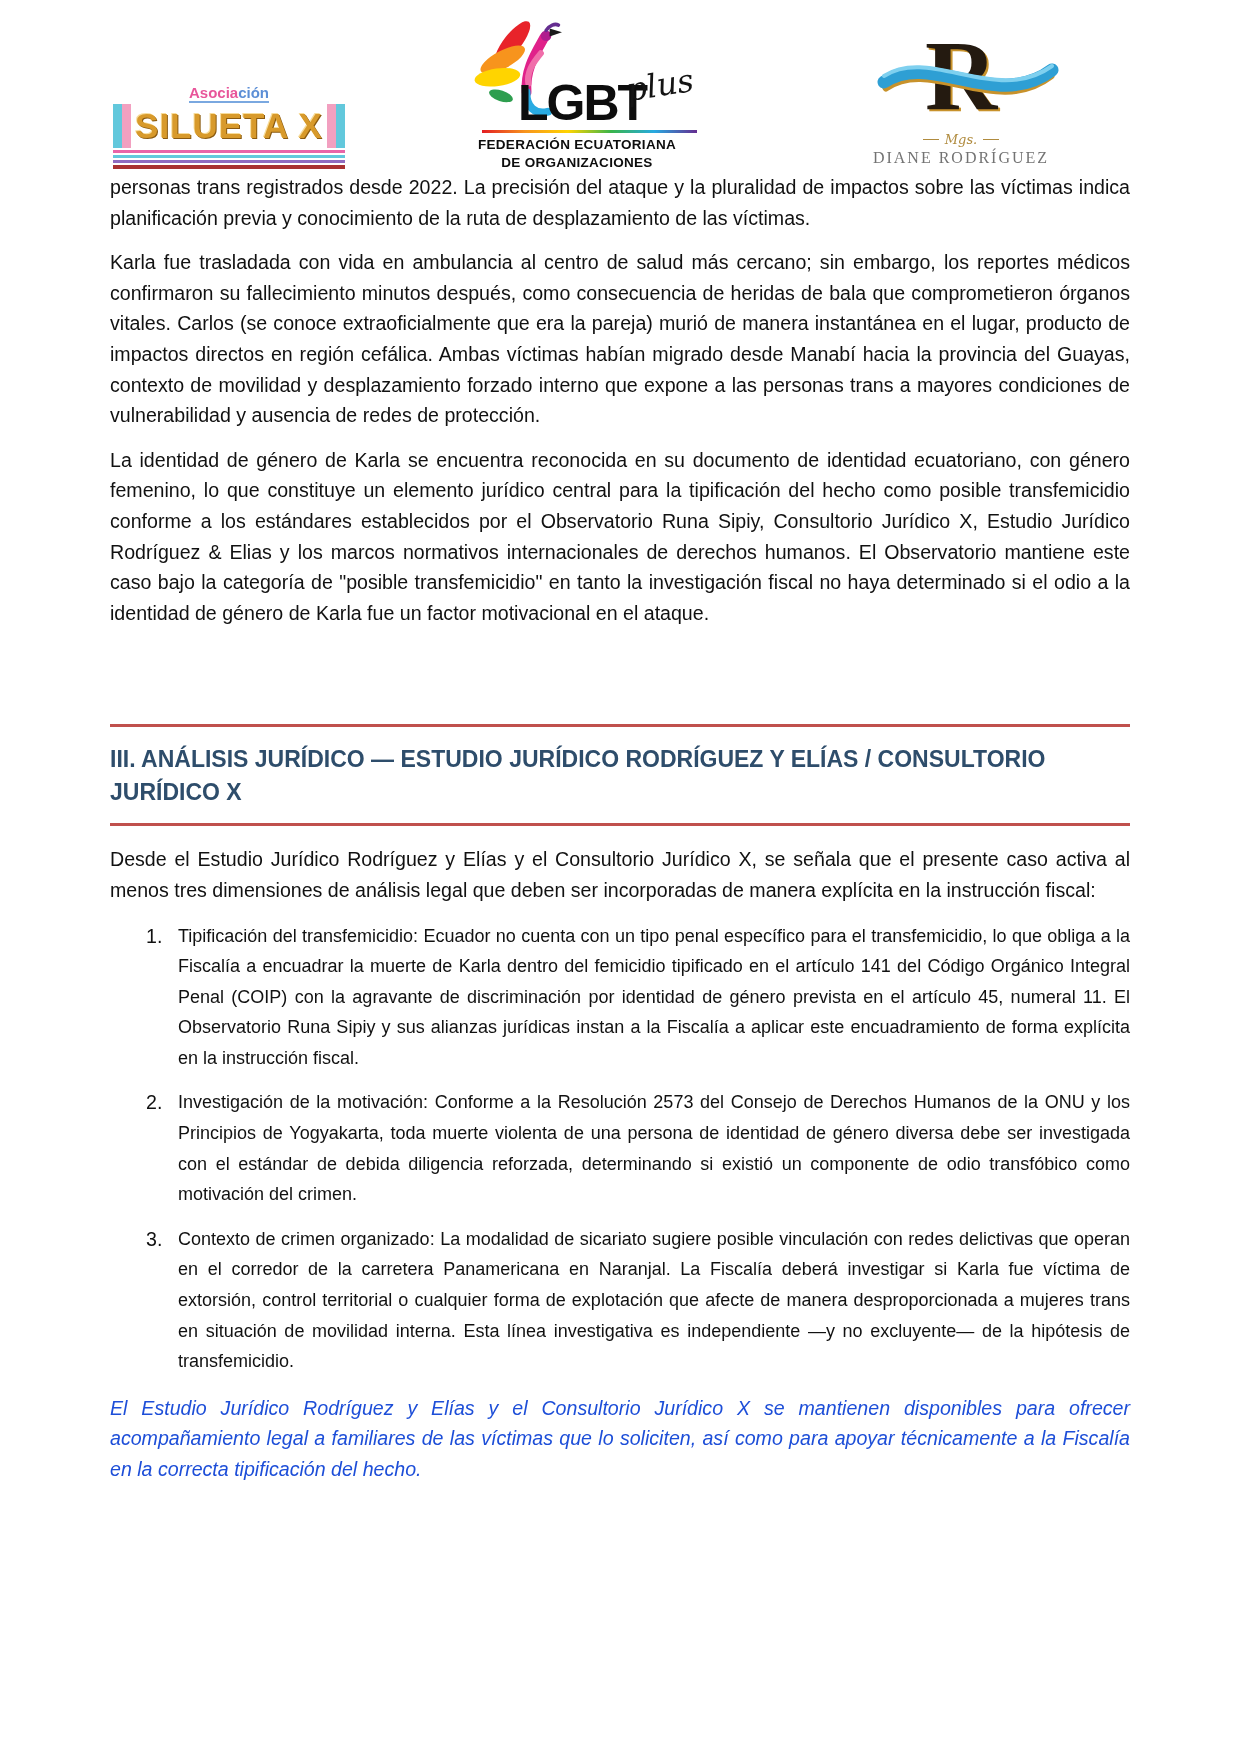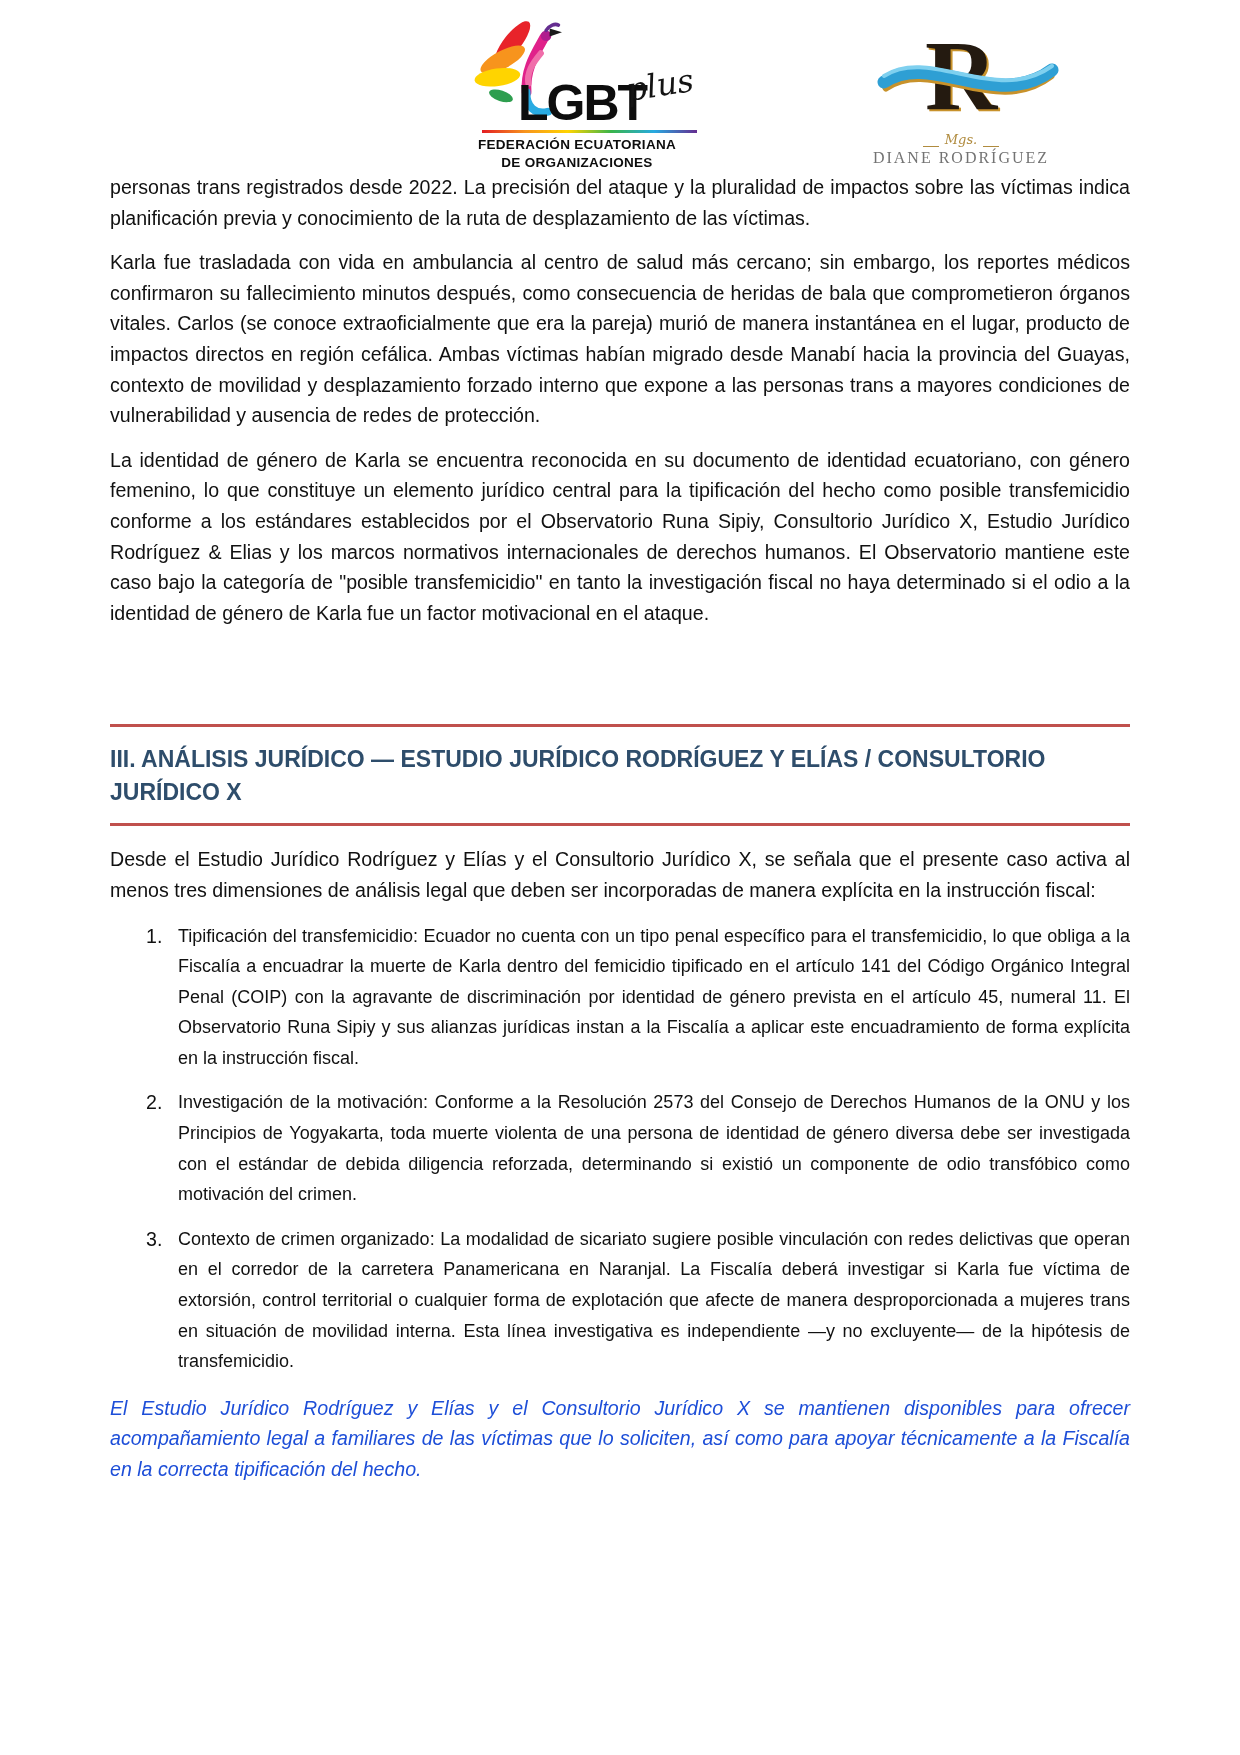--- a/index.html
+++ b/index.html
@@ -63,21 +63,21 @@
 
   
   .logo-r { position:absolute; left:856px; top:26px; width:210px; text-align:center; }
   .r-mono { position:relative; height:104px; }
   .r-glyph {
     font-family:"Liberation Serif", serif; font-weight:bold;
     font-size:100px; line-height:100px; color:#241a10;
     text-shadow:2px 2px 0 #c8922b;
   }
   .r-ribbon { position:absolute; left:0; top:0; width:210px; height:104px; pointer-events:none; }
-  .mgs-row { display:flex; align-items:flex-end; justify-content:center; gap:6px; margin-top:2px; }
+  .mgs-row { display:flex; align-items:center; justify-content:center; gap:6px; margin-top:2px; }
   .mgs-dash { display:inline-block; width:16px; height:1px; background:#b08b3e; }
   .mgs { font-family:"DejaVu Serif", serif; font-style:italic; font-size:13px; color:#b08b3e; }
   .dr-name { margin-top:2px; font-family:"Liberation Serif", serif; font-size:16px;
     letter-spacing:2px; color:#737373; }
 
   
   .content { margin:0 110px; }
   .body-par {
     margin:0 0 14px 0;
     font-size:19.6px; line-height:30.6px;
@@ -114,20 +114,34 @@
   }
   .sep { margin:0 10px; }
 </style>
 </head>
 <body>
 
 <div class="page">
 
   <header class="hdr">
 
+    <div class="logo-silueta">
+      <div class="asoc"><span class="asoc-p1">Asocia</span><span class="asoc-p2">ción</span></div>
+      <div class="sil-row">
+        <span class="bar bar-blue"></span>
+        <span class="bar bar-pink"></span>
+        <span class="sil-name">SILUETA X</span>
+        <span class="bar bar-pink"></span>
+        <span class="bar bar-blue"></span>
+      </div>
+      <div class="stripe s1"></div>
+      <div class="stripe s2"></div>
+      <div class="stripe s3"></div>
+      <div class="stripe s4"></div>
+    </div>
 
     <div class="logo-lgbt">
       <svg class="bird" width="115" height="115" viewBox="0 0 130 130">
         <ellipse cx="48" cy="28" rx="30" ry="10" fill="#e8232a" transform="rotate(-52 48 28)"></ellipse>
         <ellipse cx="37" cy="47" rx="28" ry="10" fill="#f7941d" transform="rotate(-28 37 47)"></ellipse>
         <ellipse cx="31" cy="67" rx="26" ry="10" fill="#ffd400" transform="rotate(-8 31 67)"></ellipse>
         <ellipse cx="35" cy="88" rx="14" ry="6" fill="#2e9e4f" transform="rotate(18 35 88)"></ellipse>
         <path d="M84,22 C74,40 62,58 64,84" fill="none" stroke="#e0218a" stroke-width="11" stroke-linecap="round"></path>
         <path d="M80,40 C70,52 64,62 66,74" fill="none" stroke="#f06eaa" stroke-width="7" stroke-linecap="round"></path>
         <path d="M64,84 C63,100 74,110 88,106" fill="none" stroke="#29abe2" stroke-width="9" stroke-linecap="round"></path>

